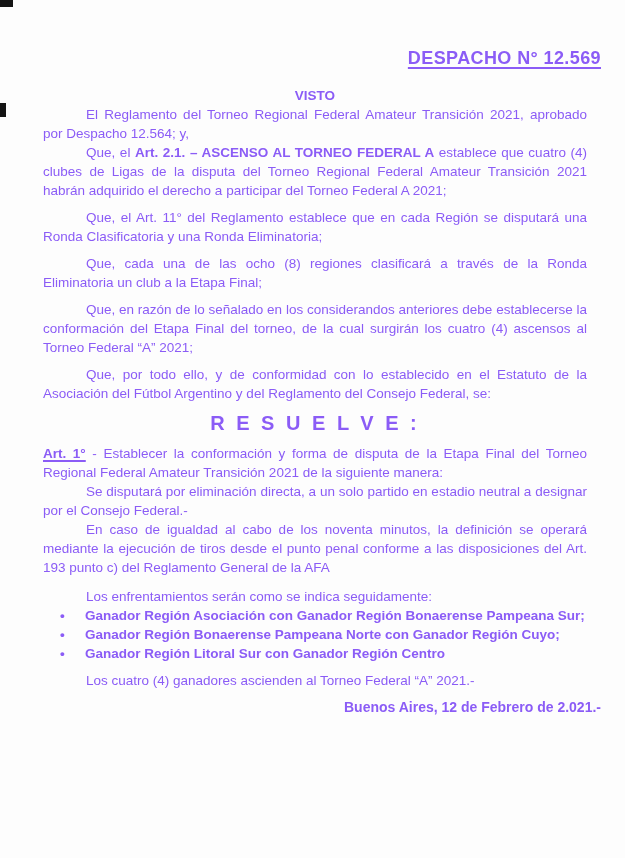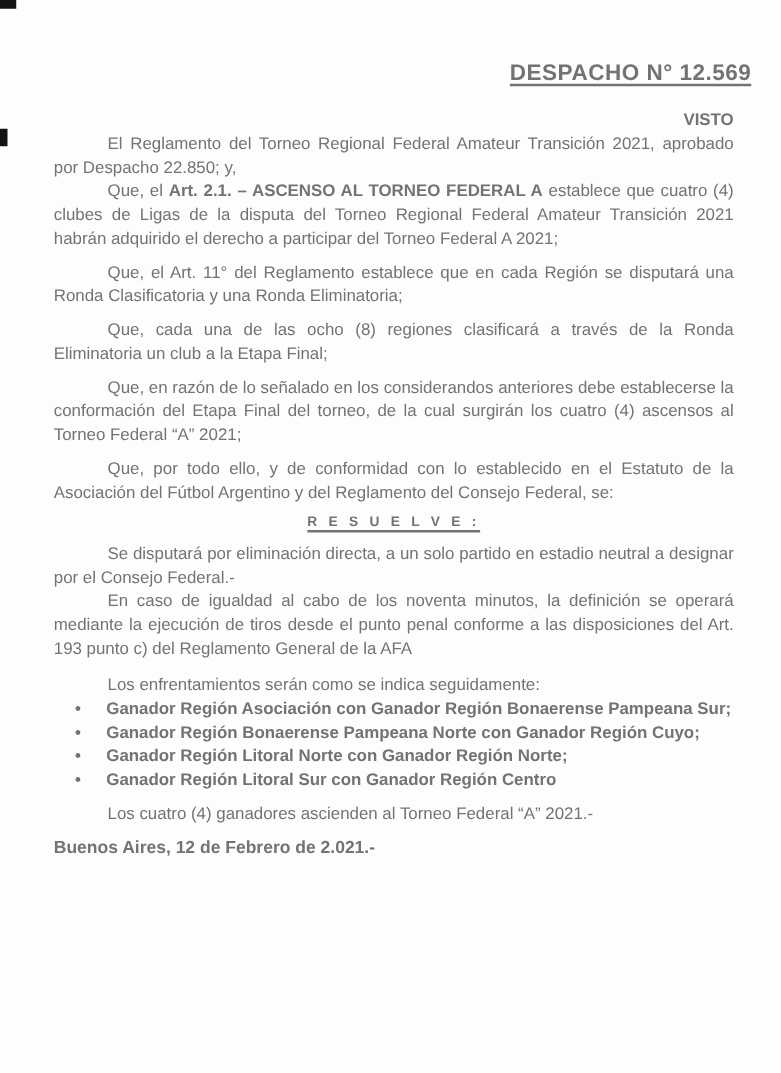--- a/index.html
+++ b/index.html
@@ -4,21 +4,21 @@
 <style>
   * { margin: 0; padding: 0; box-sizing: border-box; }
   html, body { background: #ffffff; }
   .page {
     position: relative;
     width: 625px;
     height: 858px;
     background: #fdfdfd;
     overflow: hidden;
     font-family: "Liberation Sans", "DejaVu Sans", sans-serif;
-    color: #737373;
+    color: #8b5cf6;
   }
   .content {
     position: absolute;
     top: 46px;
     left: 43px;
     width: 544px;
   }
   p, h2, li {
     font-size: 13.5px;
     line-height: 19px;
@@ -29,30 +29,29 @@
     line-height: 24px;
     font-weight: bold;
     text-align: right;
     text-decoration: underline;
     text-decoration-thickness: 2px;
     text-underline-offset: 3px;
     letter-spacing: 0.4px;
     margin-right: -14px;
     margin-bottom: 16px;
   }
-  h2 { font-weight: bold; text-align: right; }
+  h2 { font-weight: bold; text-align: center; }
   .ind { text-indent: 43px; }
   .gap { margin-top: 8px; }
   .gap-lg { margin-top: 10px; }
   .resuelve {
     text-align: center;
     font-weight: bold;
-    font-size: 11px;
+    font-size: 20px;
     letter-spacing: 3px;
-    text-decoration: underline;
     text-decoration-thickness: 2px;
     text-underline-offset: 3px;
     margin-top: 9px;
     margin-bottom: 9px;
   }
   .art-label {
     font-weight: bold;
     text-decoration: underline;
     text-decoration-thickness: 1.5px;
     text-underline-offset: 2px;
@@ -74,62 +73,63 @@
     position: absolute;
     left: 22px;
     top: 22px;
     width: 140px;
     height: 2px;
     background: #d6d6d6;
   }
   .dateline {
     font-weight: bold;
     font-size: 14px;
+    text-align: right;
     margin-top: 9px;
     margin-right: -14px;
   }
   .scan-mark { position: absolute; background: #141414; }
   .mark-corner { left: 0; top: 0; width: 13px; height: 7px; }
   .mark-edge { left: 0; top: 103px; width: 6px; height: 14px; }
 </style>
 </head>
 <body>
 
 <div class="page">
 
   <div class="scan-mark mark-corner"></div>
   <div class="scan-mark mark-edge"></div>
 
   <div class="content">
 
     <div class="title">DESPACHO N° 12.569</div>
 
     <h2>VISTO</h2>
-    <p class="ind">El Reglamento del Torneo Regional Federal Amateur Transición 2021, aprobado por Despacho 22.850; y,</p>
+    <p class="ind">El Reglamento del Torneo Regional Federal Amateur Transición 2021, aprobado por Despacho 12.564; y,</p>
 
     <p class="ind"><span>Que, el </span><b>Art. 2.1. – ASCENSO AL TORNEO FEDERAL A</b><span> establece que cuatro (4) clubes de Ligas de la disputa del Torneo Regional Federal Amateur Transición 2021 habrán adquirido el derecho a participar del Torneo Federal A 2021;</span></p>
 
     <p class="ind gap">Que, el Art. 11° del Reglamento establece que en cada Región se disputará una Ronda Clasificatoria y una Ronda Eliminatoria;</p>
 
     <p class="ind gap">Que, cada una de las ocho (8) regiones clasificará a través de la Ronda Eliminatoria un club a la Etapa Final;</p>
 
     <p class="ind gap">Que, en razón de lo señalado en los considerandos anteriores debe establecerse la conformación del Etapa Final del torneo, de la cual surgirán los cuatro (4) ascensos al Torneo Federal “A” 2021;</p>
 
     <p class="ind gap">Que, por todo ello, y de conformidad con lo establecido en el Estatuto de la Asociación del Fútbol Argentino y del Reglamento del Consejo Federal, se:</p>
 
     <div class="resuelve">R E S U E L V E :</div>
 
+    <p><span class="art-label">Art. 1°</span><span> - Establecer la conformación y forma de disputa de la Etapa Final del Torneo Regional Federal Amateur Transición 2021 de la siguiente manera:</span></p>
     <p class="ind">Se disputará por eliminación directa, a un solo partido en estadio neutral a designar por el Consejo Federal.-</p>
     <p class="ind">En caso de igualdad al cabo de los noventa minutos, la definición se operará mediante la ejecución de tiros desde el punto penal conforme a las disposiciones del Art. 193 punto c) del Reglamento General de la AFA</p>
 
     <p class="ind gap-lg">Los enfrentamientos serán como se indica seguidamente:</p>
     <ul class="matchups">
       <li>Ganador Región Asociación con Ganador Región Bonaerense Pampeana Sur;</li>
       <li>Ganador Región Bonaerense Pampeana Norte con Ganador Región Cuyo;</li>
-      <li>Ganador Región Litoral Norte con Ganador Región Norte;</li>
       <li>Ganador Región Litoral Sur con Ganador Región Centro</li>
     </ul>
 
     <p class="ind gap">Los cuatro (4) ganadores ascienden al Torneo Federal “A” 2021.-</p>
 
 
     <div class="dateline">Buenos Aires, 12 de Febrero de 2.021.-</div>
 
   </div>
 </div>

